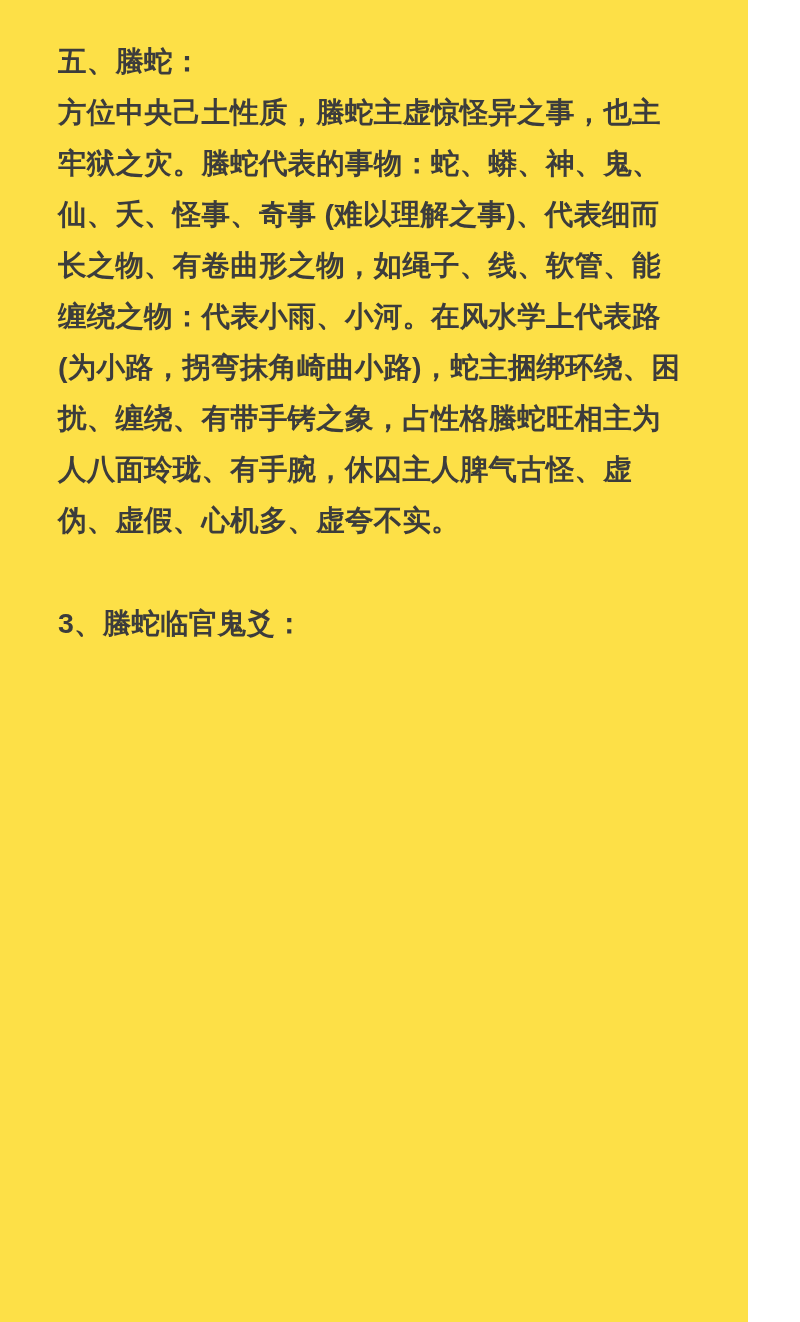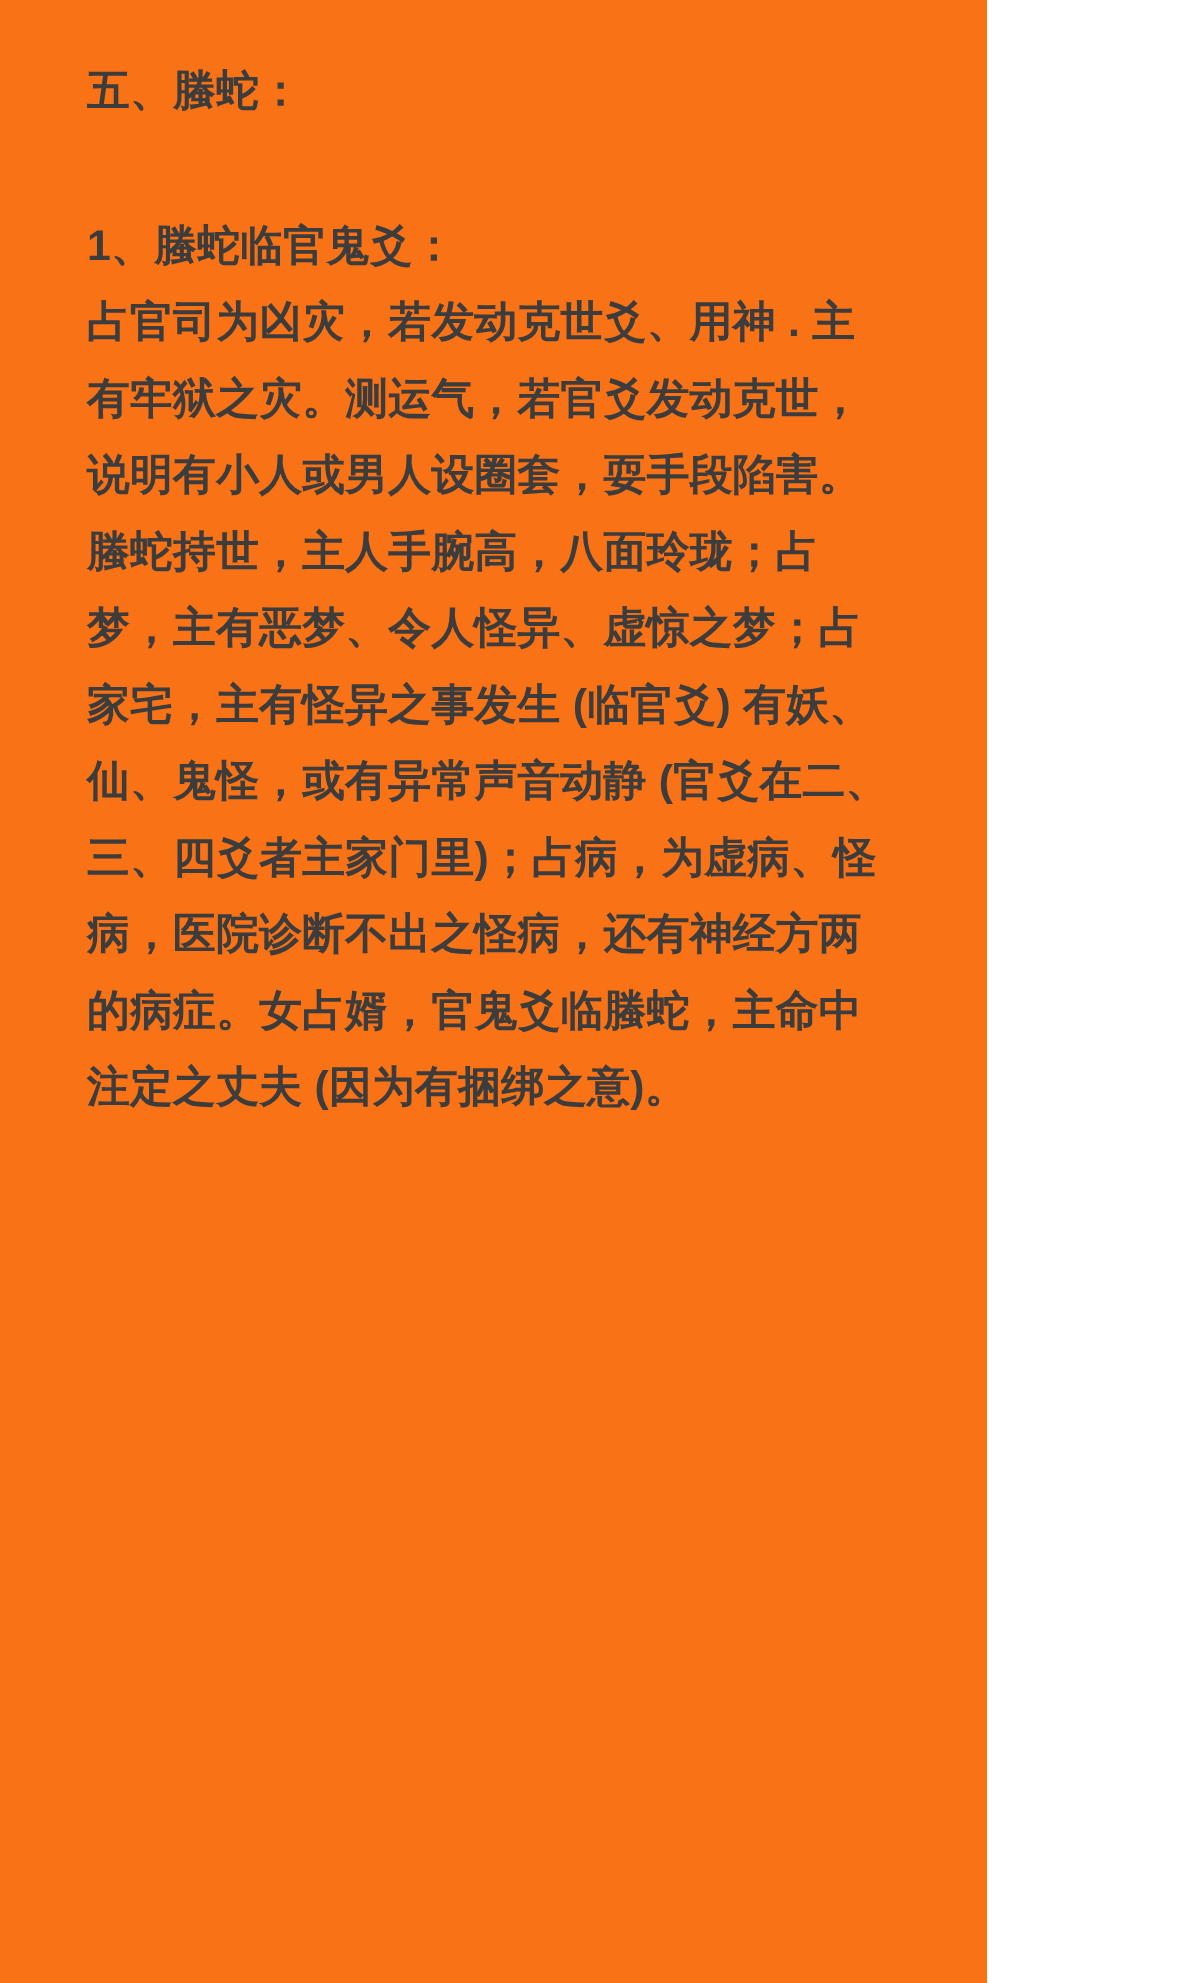--- a/index.html
+++ b/index.html
@@ -8,25 +8,25 @@
     background: #ffffff;
   }
   body {
     width: 800px;
     min-height: 1322px;
     font-family: "Liberation Sans", "DejaVu Sans", sans-serif;
     color: #3a3a3a;
     -webkit-font-smoothing: antialiased;
   }
   .page {
-    width: 658px;
+    width: 748px;
     min-height: 1322px;
     box-sizing: border-box;
     padding: 36px 62px 30px 58px;
-    background: #f97316;
+    background: #fde047;
   }
   .doc-block {
     margin: 0;
   }
   .doc-line {
     font-size: 28.5px;
     line-height: 51px;
     font-weight: 700;
     letter-spacing: 0.2px;
     color: #3c3c3c;
@@ -47,22 +47,22 @@
   }
 </style>
 </head>
 <body>
 
 <div class="page">
   <div class="doc-block">
 
     <div class="section-heading doc-line">五、螣蛇：</div>
 
+    <p class="para doc-line">方位中央己土性质，螣蛇主虚惊怪异之事，也主牢狱之灾。螣蛇代表的事物：蛇、蟒、神、鬼、仙、夭、怪事、奇事 (难以理解之事)、代表细而长之物、有卷曲形之物，如绳子、线、软管、能缠绕之物：代表小雨、小河。在风水学上代表路 (为小路，拐弯抹角崎曲小路)，蛇主捆绑环绕、困扰、缠绕、有带手铐之象，占性格螣蛇旺相主为人八面玲珑、有手腕，休囚主人脾气古怪、虚伪、虚假、心机多、虚夸不实。</p>
 
     <div class="spacer"></div>
 
 
-    <div class="section-heading doc-line">1、螣蛇临官鬼爻：</div>
+    <div class="section-heading doc-line">3、螣蛇临官鬼爻：</div>
 
-    <p class="para doc-line">占官司为凶灾，若发动克世爻、用神 . 主有牢狱之灾。测运气，若官爻发动克世，说明有小人或男人设圈套，耍手段陷害。螣蛇持世，主人手腕高，八面玲珑；占梦，主有恶梦、令人怪异、虚惊之梦；占家宅，主有怪异之事发生 (临官爻) 有妖、仙、鬼怪，或有异常声音动静 (官爻在二、三、四爻者主家门里)；占病，为虚病、怪病，医院诊断不出之怪病，还有神经方两的病症。女占婿，官鬼爻临螣蛇，主命中注定之丈夫 (因为有捆绑之意)。</p>
 
   </div>
 </div>
 
 </body></html>

